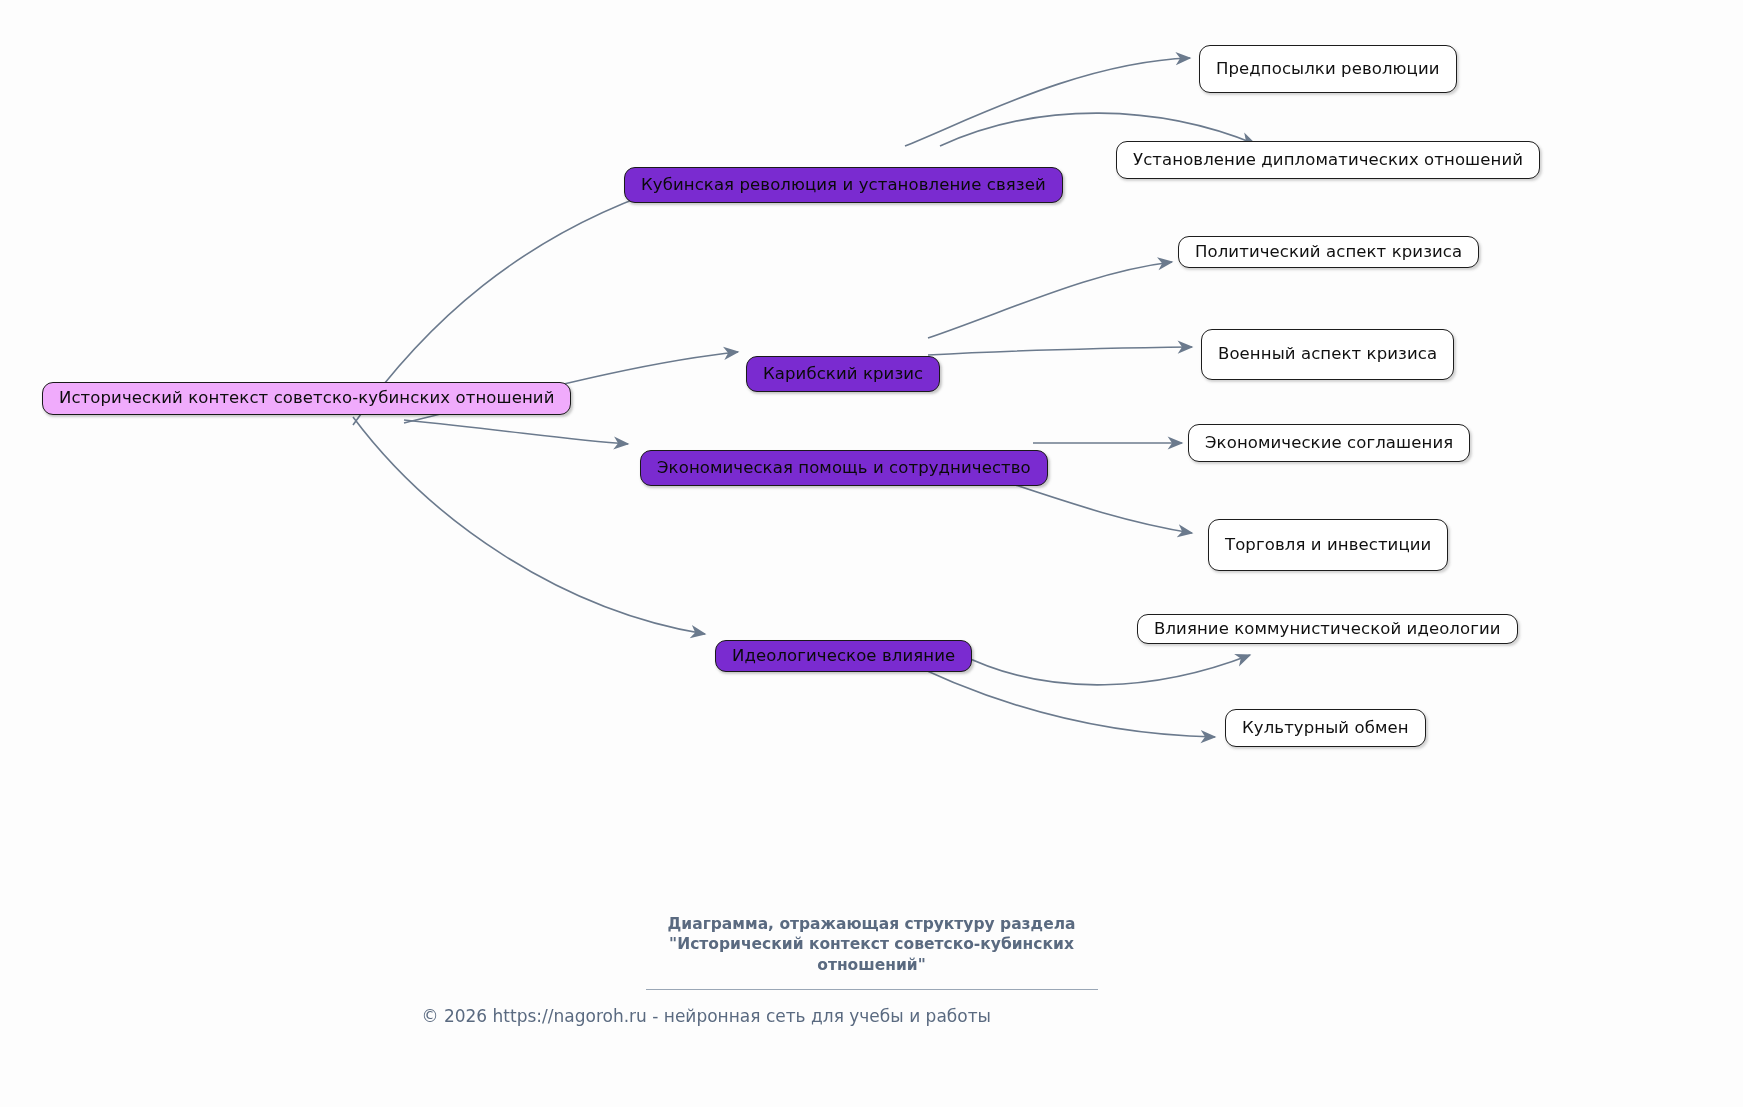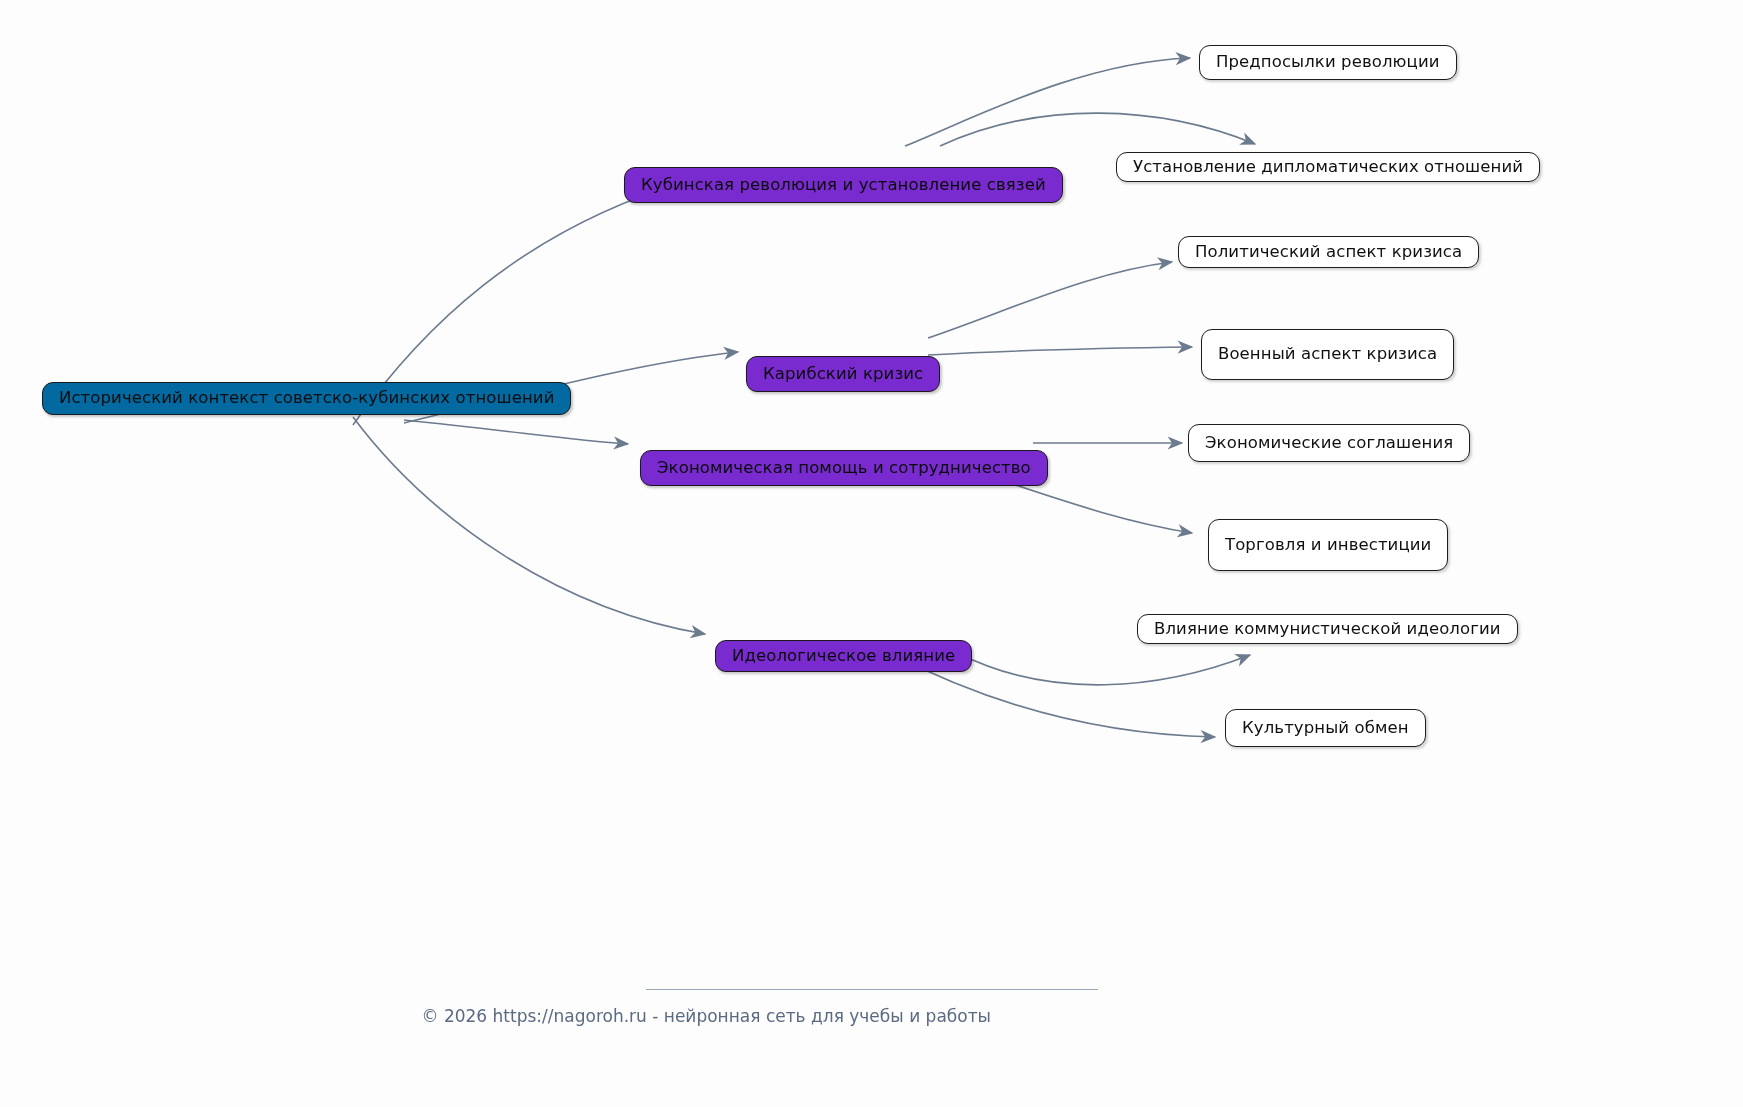--- a/index.html
+++ b/index.html
@@ -43,21 +43,21 @@
     align-items: center;
     justify-content: center;
     white-space: nowrap;
     border-radius: 11px;
     font-size: 16.5px;
     letter-spacing: 0.1px;
     line-height: 1;
     padding: 0 16px;
   }
   .node-root {
-    background: #0369a1;
+    background: #f0abfc;
     border: 1.6px solid #1a1a1a;
     color: #0d0d0d;
     box-shadow: 1.5px 2px 2.5px rgba(60,60,60,0.28);
   }
   .node-branch {
     background: #7a2bd0;
     border: 1.6px solid #1a1a1a;
     color: #0a0a0a;
     box-shadow: 1.5px 2px 2.5px rgba(60,60,60,0.28);
     margin-top: 25px;
@@ -131,24 +131,24 @@
     <path class="edge" marker-end="url(#arrow)" d="M890,653 C1000,710 1110,735 1215,737"></path>
   </svg>
 
   <div class="node node-root" style="left:42px; top:382px; height:33px;">
     <span>Исторический контекст советско-кубинских отношений</span>
   </div>
 
   <div class="node node-branch" style="left:624px; top:142px; height:36px;">
     <span>Кубинская революция и установление связей</span>
   </div>
-  <div class="node node-leaf" style="left:1199px; top:45px; height:35px;">
+  <div class="node node-leaf" style="left:1199px; top:45px; height:48px;">
     <span>Предпосылки революции</span>
   </div>
-  <div class="node node-leaf" style="left:1116px; top:152px; height:30px;justify-content:flex-end;">
+  <div class="node node-leaf" style="left:1116px; top:141px; height:38px;justify-content:flex-end;">
     <span>Установление дипломатических отношений</span>
   </div>
 
   <div class="node node-branch" style="left:746px; top:331px; height:36px;">
     <span>Карибский кризис</span>
   </div>
   <div class="node node-leaf" style="left:1178px; top:236px; height:32px;">
     <span>Политический аспект кризиса</span>
   </div>
   <div class="node node-leaf" style="left:1201px; top:329px; height:51px;">
@@ -168,17 +168,22 @@
   <div class="node node-branch" style="left:715px; top:615px; height:32px;">
     <span>Идеологическое влияние</span>
   </div>
   <div class="node node-leaf" style="left:1137px; top:614px; height:30px;">
     <span>Влияние коммунистической идеологии</span>
   </div>
   <div class="node node-leaf" style="left:1225px; top:709px; height:38px;">
     <span>Культурный обмен</span>
   </div>
 
+  <div id="caption">
+    <div>Диаграмма, отражающая структуру раздела</div>
+    <div>"Исторический контекст советско-кубинских</div>
+    <div>отношений"</div>
+  </div>
   <div id="caption-rule"></div>
 
   <div id="footer">© 2026 https://nagoroh.ru - нейронная сеть для учебы и работы</div>
 
 </div>
 
 </body></html>

